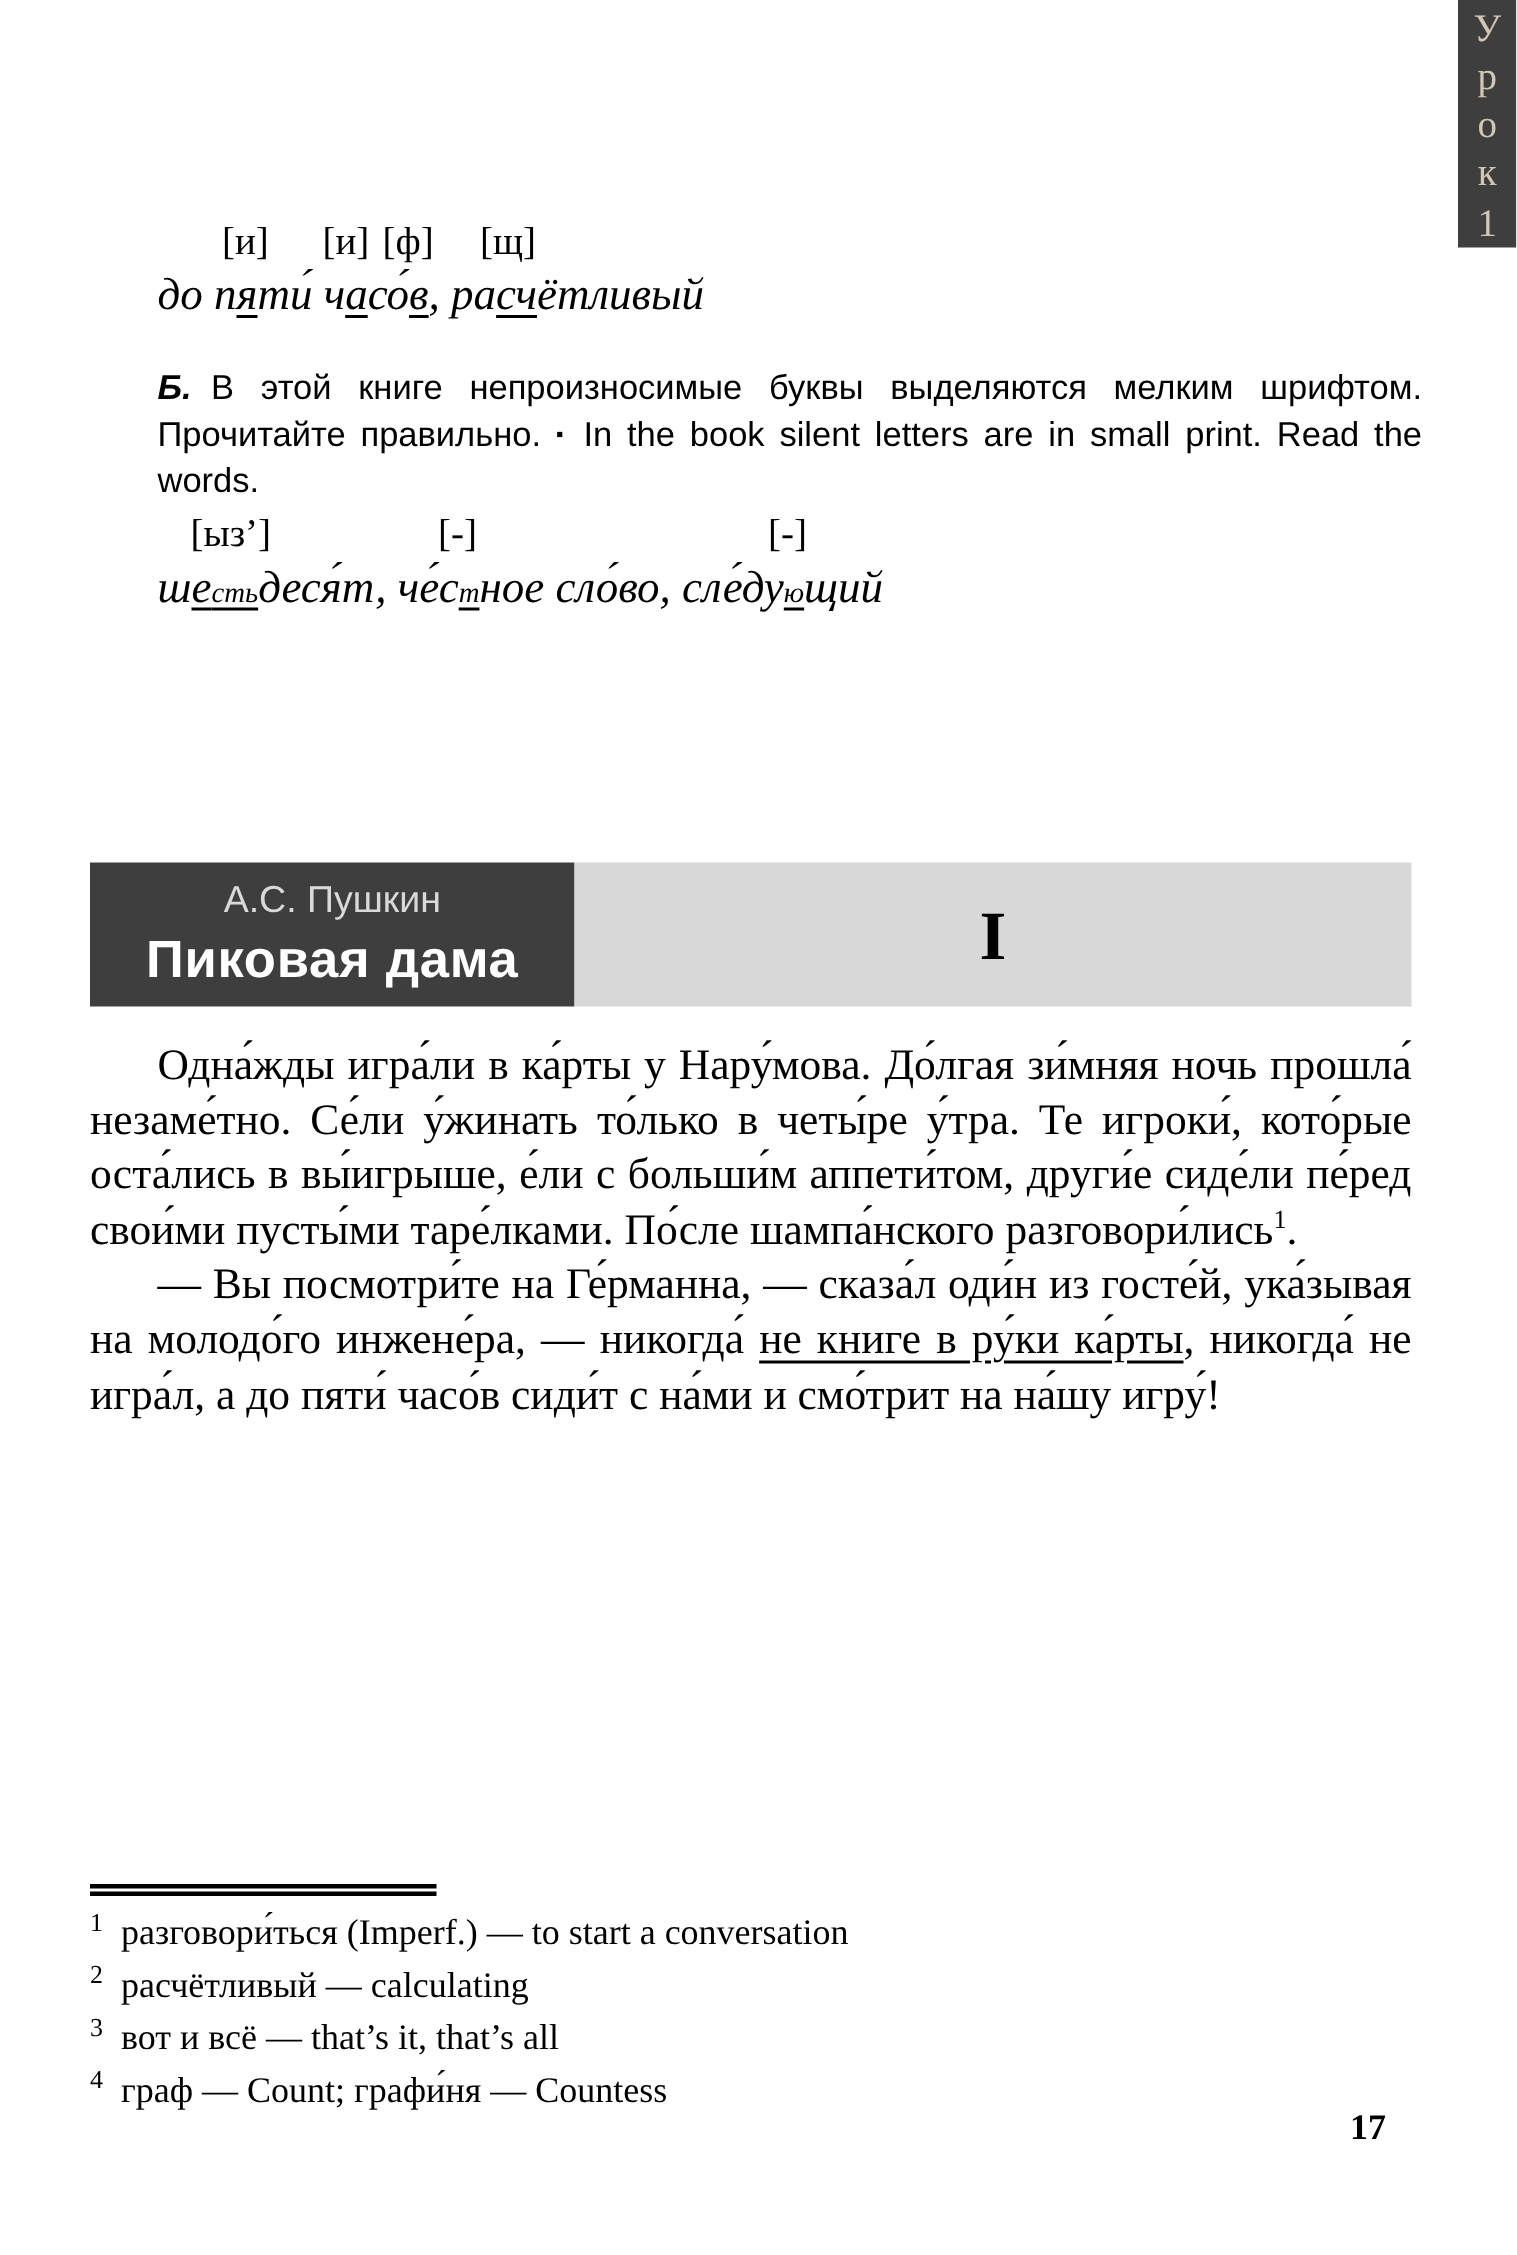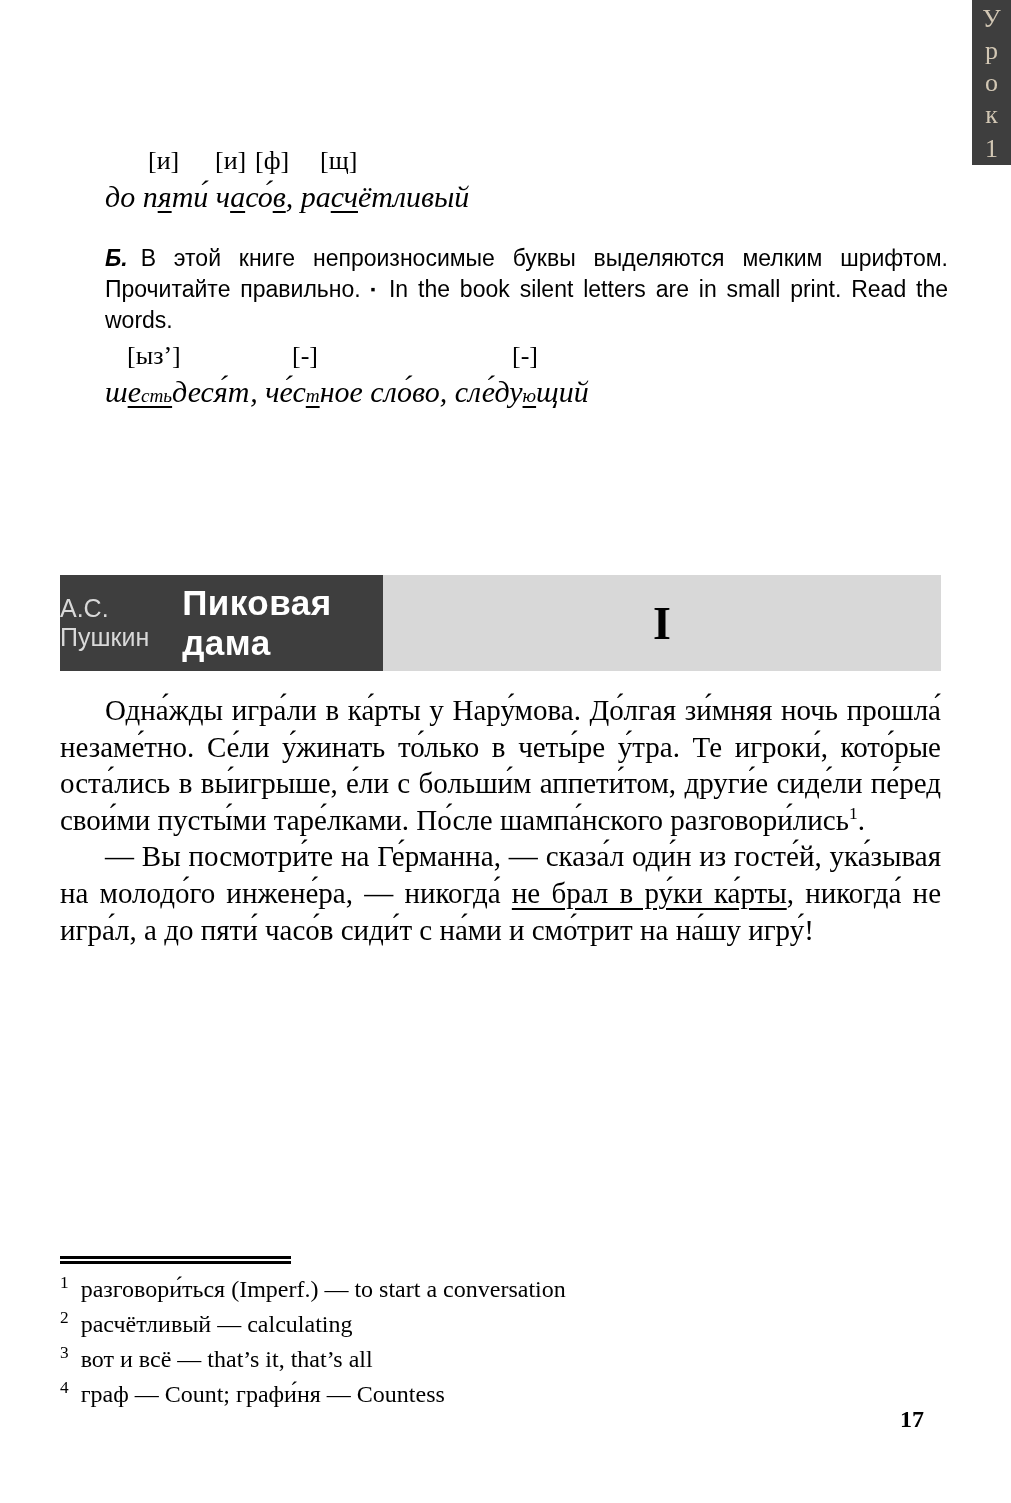--- a/index.html
+++ b/index.html
@@ -38,21 +38,21 @@
   .phon{position:absolute;left:105px;width:700px;}
   .phon-labels{position:relative;height:32px;font-size:26px;}
   .phon-label{position:absolute;top:0;}
   .phon-words{font-size:30px;line-height:38px;font-style:italic;}
   .phon .u{text-decoration:underline;text-decoration-thickness:2px;text-underline-offset:4px;}
   .sm{font-size:0.64em;}
   
   .story-header{position:absolute;left:60px;top:575px;width:881px;height:96px;display:flex;}
   .header-dark{
     width:323px;background:#3e3e3e;
-    display:flex;flex-direction:row;justify-content:center;align-items:center;
+    display:flex;flex-direction:column;justify-content:center;align-items:center;
     font-family:"Liberation Sans",sans-serif;gap:5px;
   }
   .header-author{font-size:25px;color:#d9d9d9;}
   .header-title{font-size:35px;font-weight:bold;color:#ffffff;letter-spacing:0.5px;}
   .header-light{flex:1;background:#d8d8d8;display:flex;align-items:center;justify-content:center;}
   .header-part{font-size:46px;font-weight:bold;font-family:"Liberation Serif",serif;}
   
   .story{
     position:absolute;left:60px;top:692px;width:881px;
     font-size:29px;line-height:36.6px;text-align:justify;
@@ -120,21 +120,21 @@
       <div class="header-author">А.С. Пушкин</div>
       <div class="header-title">Пиковая дама</div>
     </div>
     <div class="header-light">
       <span class="header-part">I</span>
     </div>
   </div>
 
   <div class="story">
     <p><span>Одна́жды игра́ли в ка́рты у Нару́мова. До́лгая зи́мняя ночь прошла́ незаме́тно. Се́ли у́жинать то́лько в четы́ре у́тра. Те игроки́, кото́рые оста́лись в вы́игрыше, е́ли с больши́м аппети́том, други́е сиде́ли пе́ред свои́ми пусты́ми таре́лками. По́сле шампа́нского разговори́лись</span><sup>1</sup><span>.</span></p>
-    <p><span>— Вы посмотри́те на Ге́рманна, — сказа́л оди́н из госте́й, ука́зывая на молодо́го инжене́ра, — никогда́ </span><span class="u">не брал в ру́ки ка́рты</span><span>, никогда́ не игра́л, а до пяти́ часо́в сиди́т с на́ми и смо́трит на на́шу игру́!</span></p>
+    <p><span>— Вы посмотри́те на Ге́рманна, — сказа́л оди́н из госте́й, ука́зывая на молодо́го инжене́ра, — никогда́ </span><span class="u">не книге в ру́ки ка́рты</span><span>, никогда́ не игра́л, а до пяти́ часо́в сиди́т с на́ми и смо́трит на на́шу игру́!</span></p>
   </div>
 
   <div class="fn-rule"></div>
   <div class="footnotes">
     <p class="fn"><sup class="fn-num">1</sup><span><span>разговори́ться (</span><span class="i">Imperf.</span><span>) — to start a conversation</span></span></p>
     <p class="fn"><sup class="fn-num">2</sup><span><span>расчётливый — calculating</span></span></p>
     <p class="fn"><sup class="fn-num">3</sup><span><span>вот и всё — that’s it, that’s all</span></span></p>
     <p class="fn"><sup class="fn-num">4</sup><span><span>граф — Count; графи́ня — Countess</span></span></p>
   </div>
 

